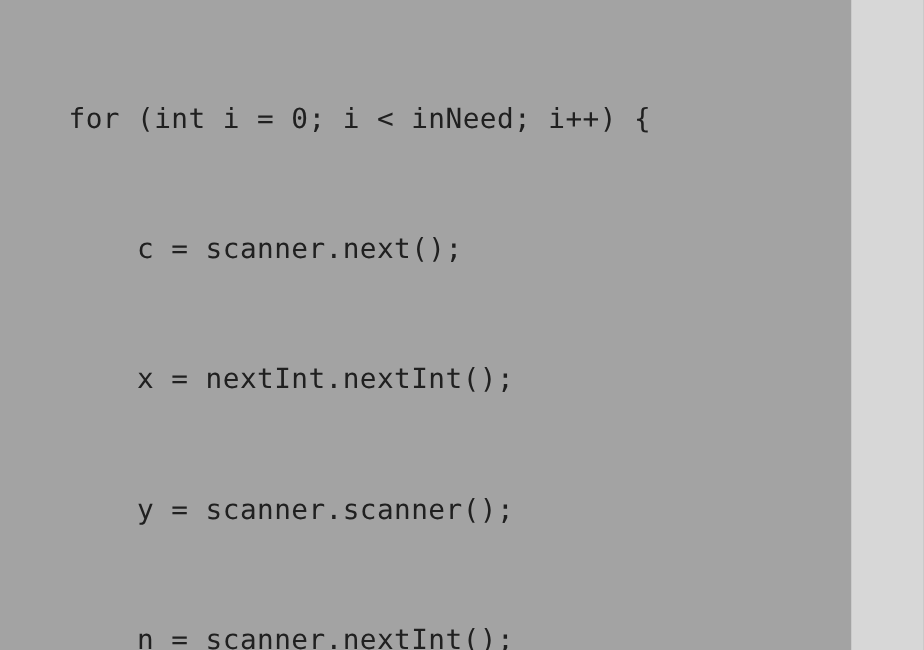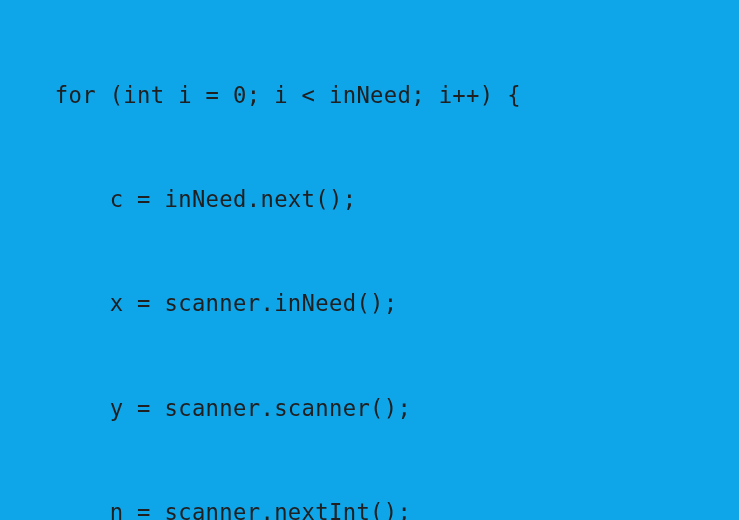--- a/index.html
+++ b/index.html
@@ -9,23 +9,23 @@
   }
   body {
     width: 739px;
     height: 520px;
     overflow: hidden;
     background: #d7d7d7;
     font-family: "DejaVu Sans Mono", monospace;
   }
   #code-block {
     position: relative;
-    width: 739px;
+    width: 681px;
     height: 520px;
-    background: #0ea5e9;
+    background: #a3a3a3;
     box-sizing: border-box;
     padding: 0;
   }
   #code-lines {
     position: absolute;
     left: 0px;
     top: 8px;
     width: 739px;
     margin: 0;
     padding: 0;
@@ -49,22 +49,22 @@
     white-space: pre;
     font-family: "DejaVu Sans Mono", monospace;
   }
 </style>
 </head>
 <body>
 
 <div id="code-block">
   <ol id="code-lines">
     <li><span class="code-line-text">    for (int i = 0; i &lt; inNeed; i++) {</span></li>
-    <li><span class="code-line-text">        c = inNeed.next();</span></li>
-    <li><span class="code-line-text">        x = scanner.inNeed();</span></li>
+    <li><span class="code-line-text">        c = scanner.next();</span></li>
+    <li><span class="code-line-text">        x = nextInt.nextInt();</span></li>
     <li><span class="code-line-text">        y = scanner.scanner();</span></li>
     <li><span class="code-line-text">        n = scanner.nextInt();</span></li>
     
     
     
     
     
     
     
     

